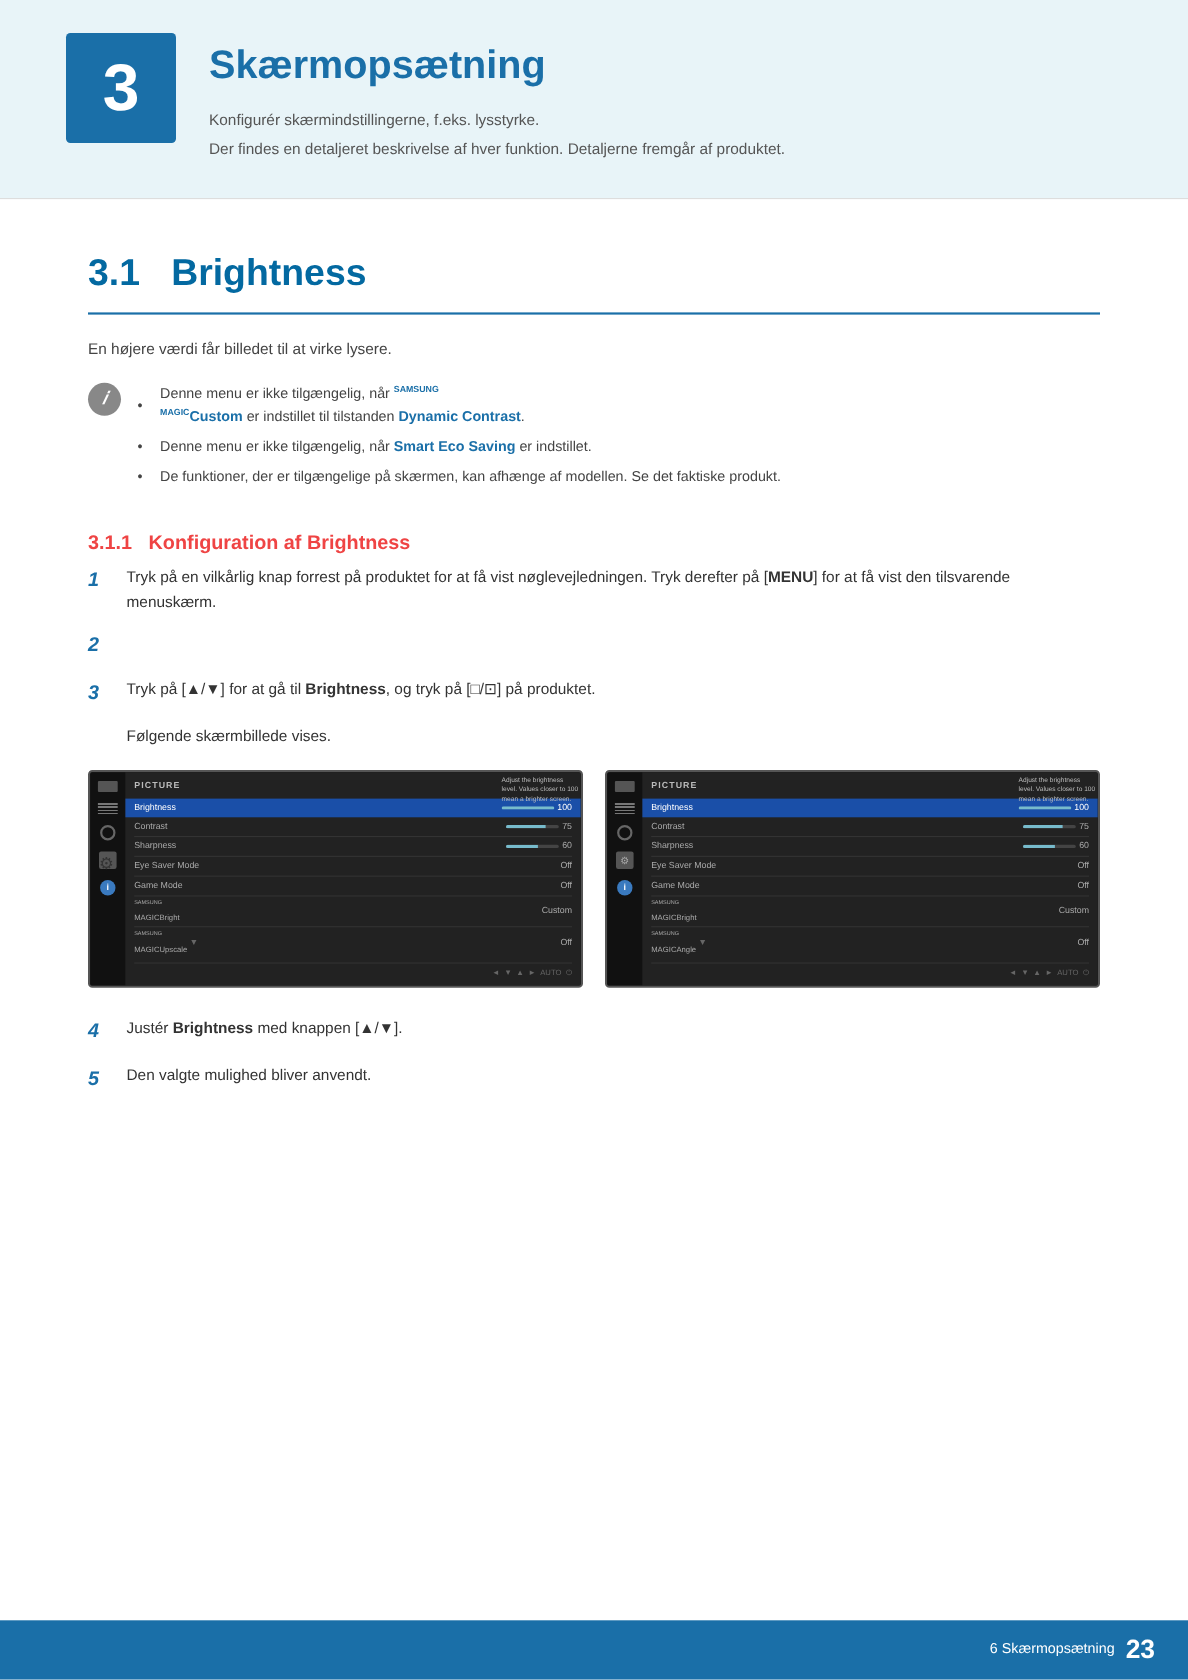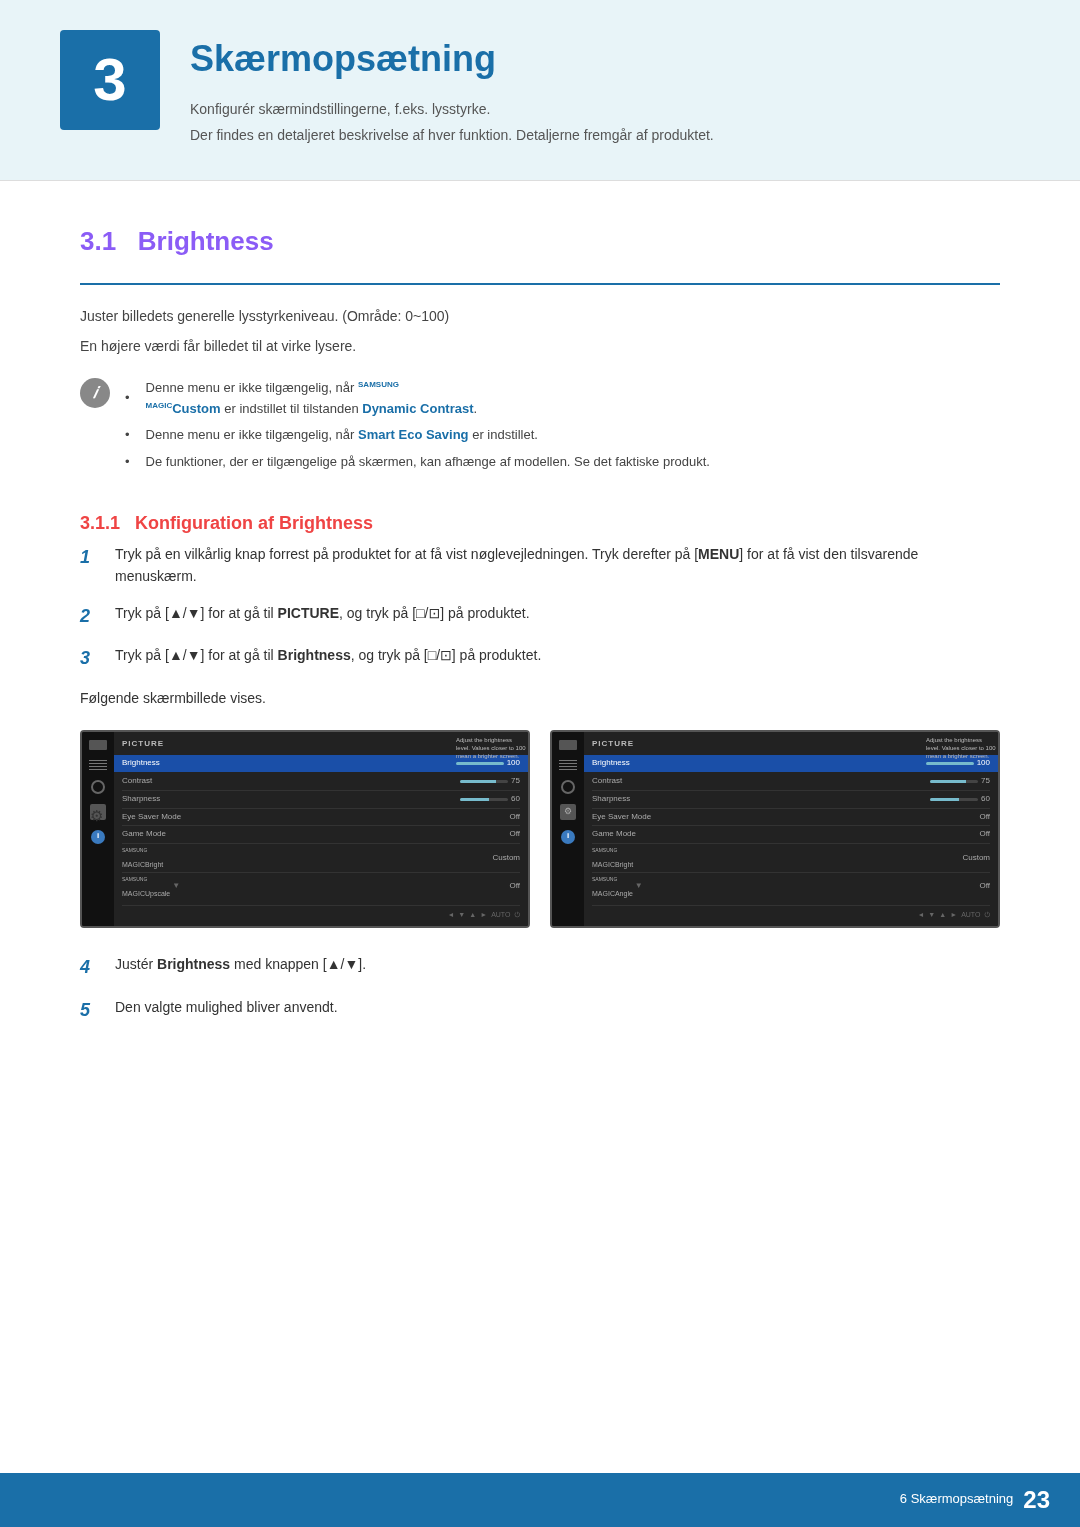--- a/index.html
+++ b/index.html
@@ -54,26 +54,26 @@
       font-size: 14px;
       color: #555;
       margin-bottom: 4px;
     }
     
     .main-content {
       padding: 40px 80px;
     }
     
     .section-title {
-      font-size: 26px;
-      font-weight: bold;
-      color: #8b5cf6;
+      font-size: 34px;
+      font-weight: bold;
+      color: #0369a1;
       margin-bottom: 20px;
       border-bottom: 2px solid #1a6fa8;
-      padding-bottom: 20px;
+      padding-bottom: 8px;
     }
     .intro-text {
       font-size: 14px;
       color: #444;
       margin-bottom: 8px;
     }
     
     .note-box {
       display: flex;
       gap: 15px;
@@ -178,20 +178,21 @@
     .footer-text {
       font-size: 13px;
     }
     .footer-number {
       font-size: 24px;
       font-weight: bold;
     }
     .sub-step-text {
       font-size: 14px;
       color: #333;
+      margin-left: 35px;
       margin-top: 4px;
       margin-bottom: 8px;
     }
     .samsung-magic {
       font-size: 8px;
       vertical-align: super;
       font-weight: bold;
       color: #1a6fa8;
     }
   </style>
@@ -210,21 +211,20 @@
   </div>
 
   <div class="main-content">
 
     <div class="section-title">
       <span>3.1</span>
       &nbsp;
       <span>Brightness</span>
     </div>
 
-    <div class="intro-text">Juster billedets generelle lysstyrkeniveau. (Område: 0~100)</div>
     <div class="intro-text">En højere værdi får billedet til at virke lysere.</div>
 
     <div class="note-box">
       <div class="note-icon">𝑖</div>
       <div class="note-items">
         <div class="note-item">
           <span></span>
           <span>Denne menu er ikke tilgængelig, når <span class="samsung-magic">SAMSUNG<br>MAGIC</span><span class="highlight-blue">Custom</span> er indstillet til tilstanden <span class="highlight-blue">Dynamic Contrast</span>.</span>
         </div>
         <div class="note-item">
@@ -248,23 +248,20 @@
 
       <div class="step">
         <span class="step-number">1</span>
         <span class="step-text">
           Tryk på en vilkårlig knap forrest på produktet for at få vist nøglevejledningen. Tryk derefter på [<strong>MENU</strong>] for at få vist den tilsvarende menuskærm.
         </span>
       </div>
 
       <div class="step">
         <span class="step-number">2</span>
-        <span class="step-text">
-          Tryk på [▲/▼] for at gå til <strong>PICTURE</strong>, og tryk på [□/⊡] på produktet.
-        </span>
       </div>
 
       <div class="step">
         <span class="step-number">3</span>
         <span class="step-text">
           Tryk på [▲/▼] for at gå til <strong>Brightness</strong>, og tryk på [□/⊡] på produktet.
         </span>
       </div>
       <div class="sub-step-text">Følgende skærmbillede vises.</div>
 

